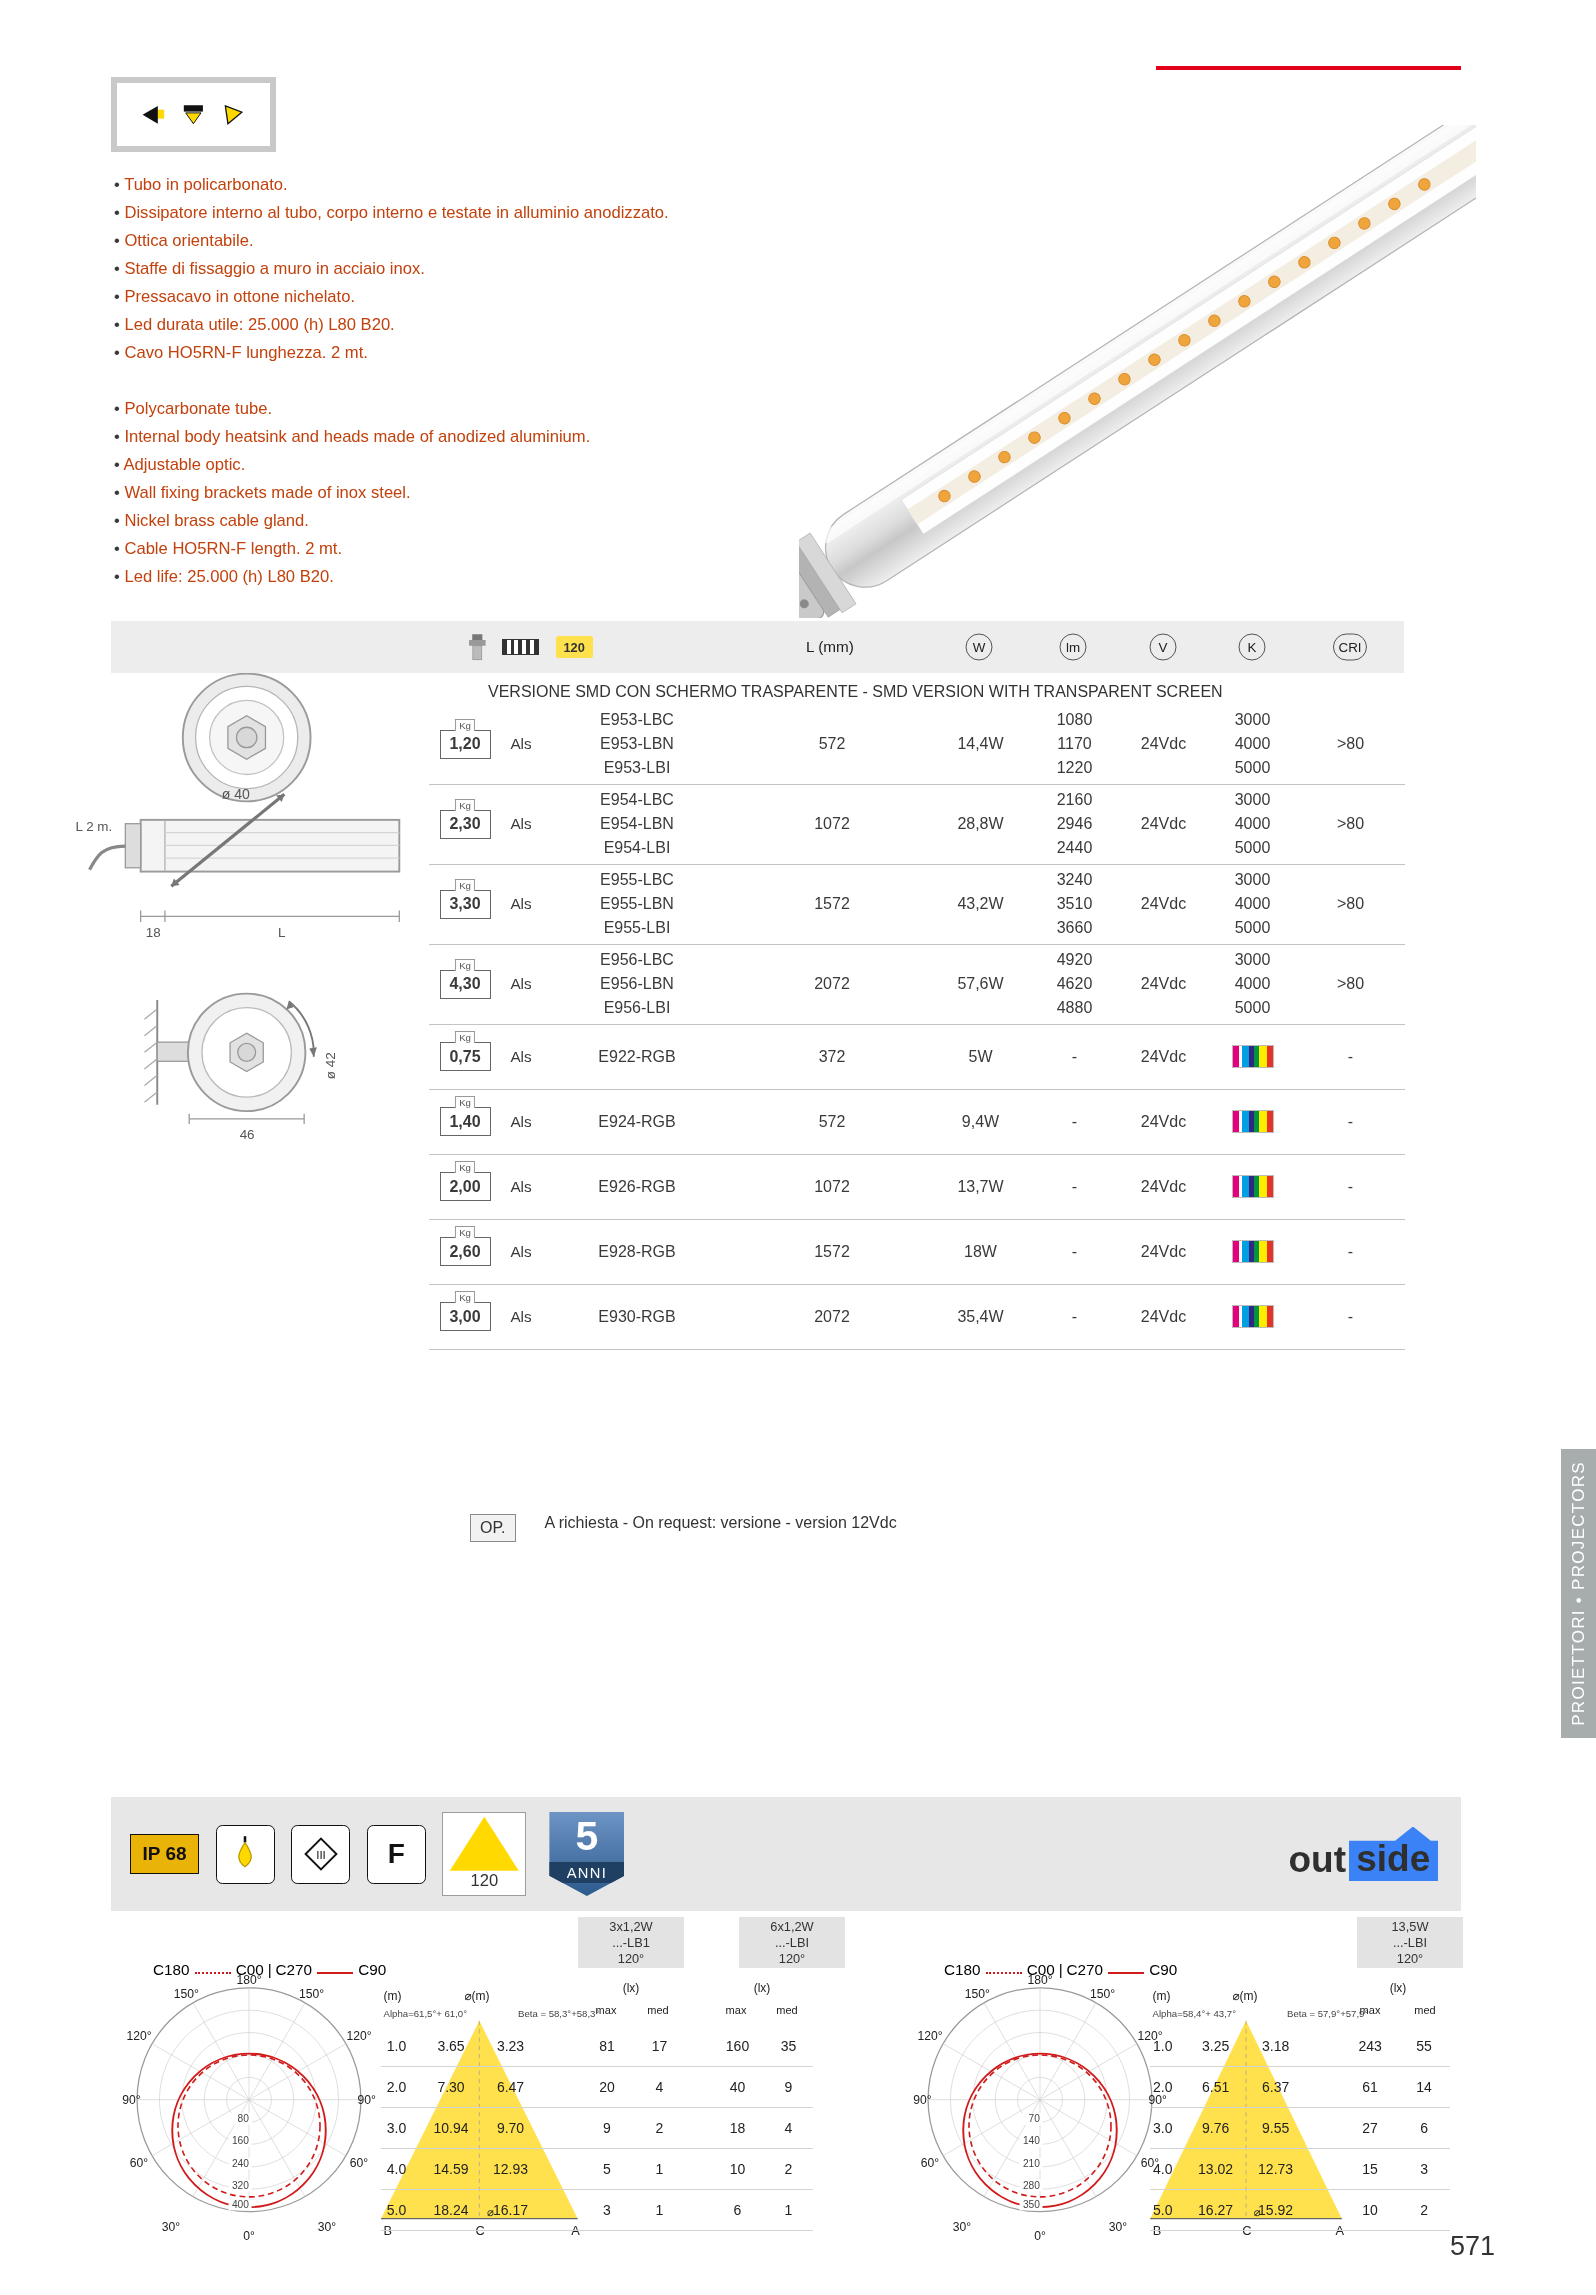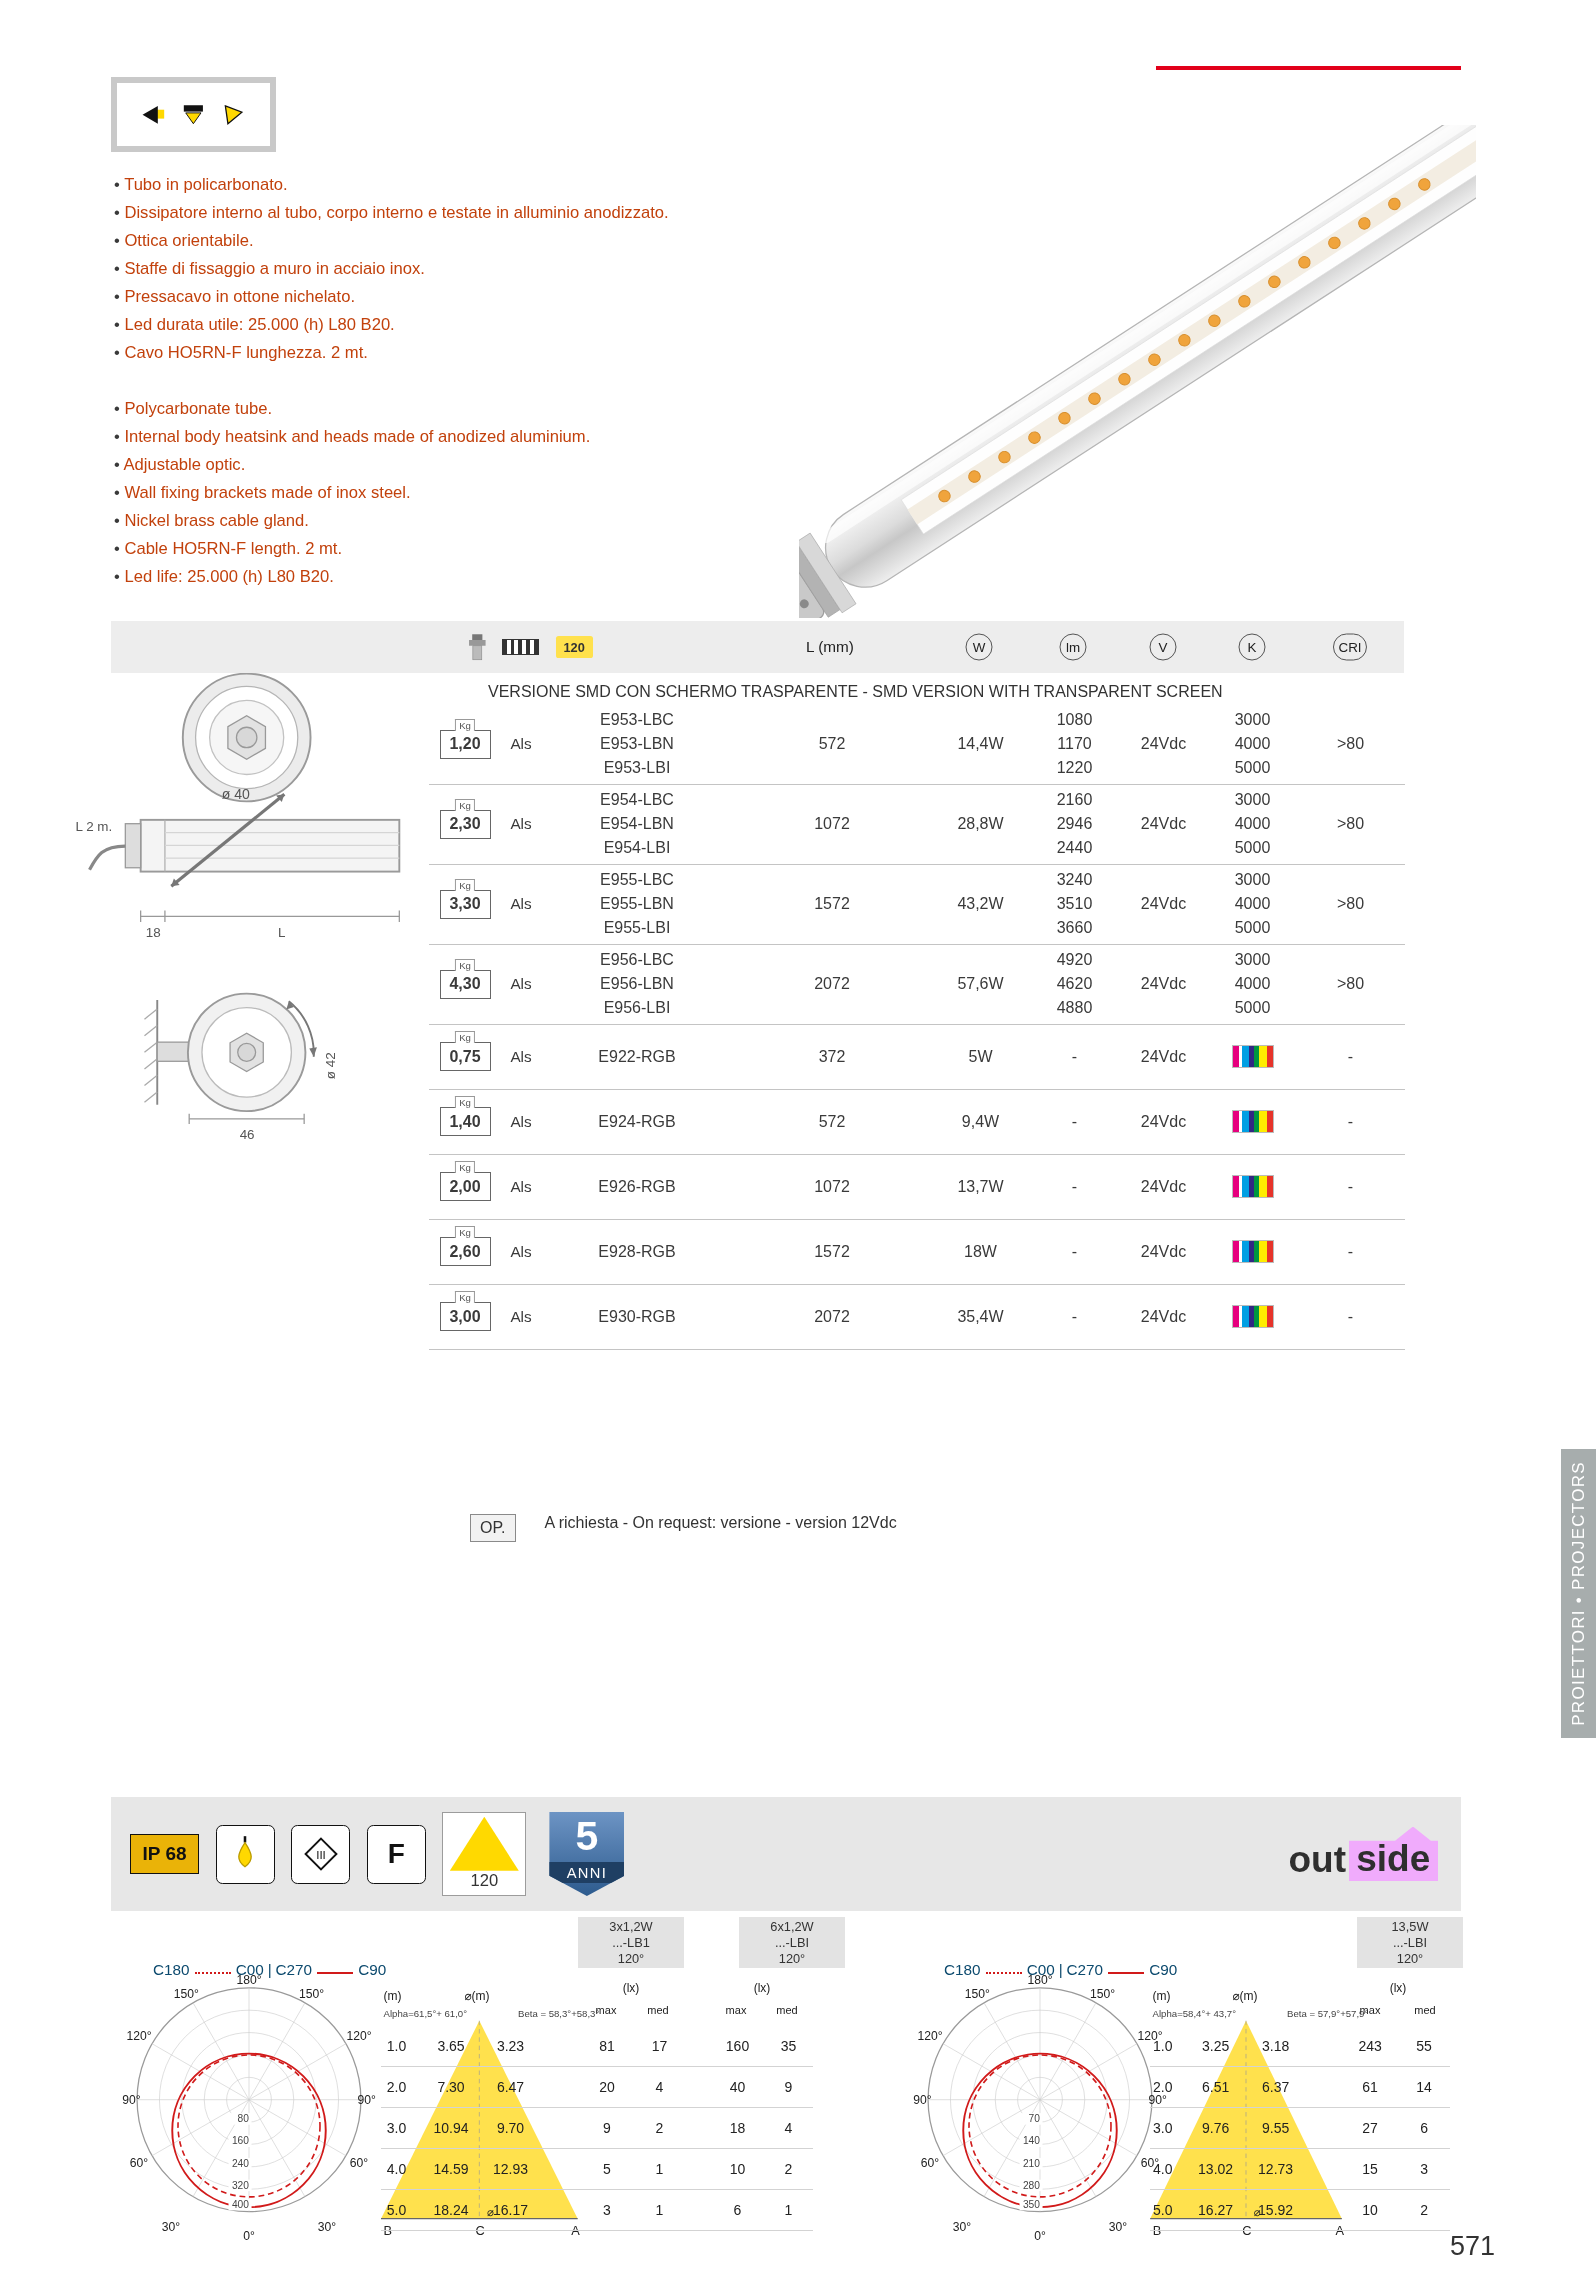--- a/index.html
+++ b/index.html
@@ -72,26 +72,26 @@
   .beam-cone{position:absolute;left:6.4px;top:3.8px;width:69px;height:54px;background:#ffd900;
              clip-path:polygon(50% 0,100% 100%,0 100%)}
   .beam-label{position:absolute;left:0;right:0;bottom:3.8px;text-align:center;font-size:16.6px;color:#333}
   .shield{width:75px;height:84px;position:relative;margin-left:6.4px;
           background:linear-gradient(#6d94c4,#2d5b8e);
           clip-path:polygon(50% 100%,100% 76%,100% 0,0 0,0 76%)}
   .shield .five{position:absolute;left:0;right:0;top:1.3px;text-align:center;font-size:41px;font-weight:bold;color:#fff}
   .shield .banner{position:absolute;left:0;right:0;top:50px;background:#1f3f63;color:#fff;
                   text-align:center;font-size:14.7px;letter-spacing:1.3px;padding:2.6px 0}
   .outside{margin-left:auto;display:flex;align-items:flex-end;font-size:37px;font-weight:bold;color:#2f2f2f}
-  .side-box{display:inline-block;background:#f0abfc;padding:0 7.7px 1.3px 7.7px;margin-left:2.6px;
+  .side-box{display:inline-block;background:#3b82f6;padding:0 7.7px 1.3px 7.7px;margin-left:2.6px;
             clip-path:polygon(0 26%,52% 26%,72% 0,92% 26%,100% 26%,100% 100%,0 100%);
             padding-top:11.5px}
 
   
-  .pol-legend{position:absolute;display:flex;align-items:center;font-size:15.3px;color:#0c4a6e;white-space:nowrap}
+  .pol-legend{position:absolute;display:flex;align-items:center;font-size:15.3px;color:#000000;white-space:nowrap}
   .dotline{display:inline-block;width:36px;height:7.7px;border-bottom:2.6px dotted #d11a1a;margin:0 5.1px}
   .solidline{display:inline-block;width:36px;height:7.7px;border-bottom:2.6px solid #d11a1a;margin:0 5.1px}
   .legend-sep{margin:0 3.8px}
 
   .cone-table{position:absolute}
   .vbox{position:absolute;width:106px;height:51px;background:#e3e3e3;display:flex;flex-direction:column;
         align-items:center;justify-content:center;font-size:12.8px;line-height:16px;color:#333}
   .chead{position:absolute;font-size:12px;color:#222;white-space:nowrap}
   .chead.c{transform:translateX(-50%)}
   .chead.small{font-size:9.6px;color:#444}

